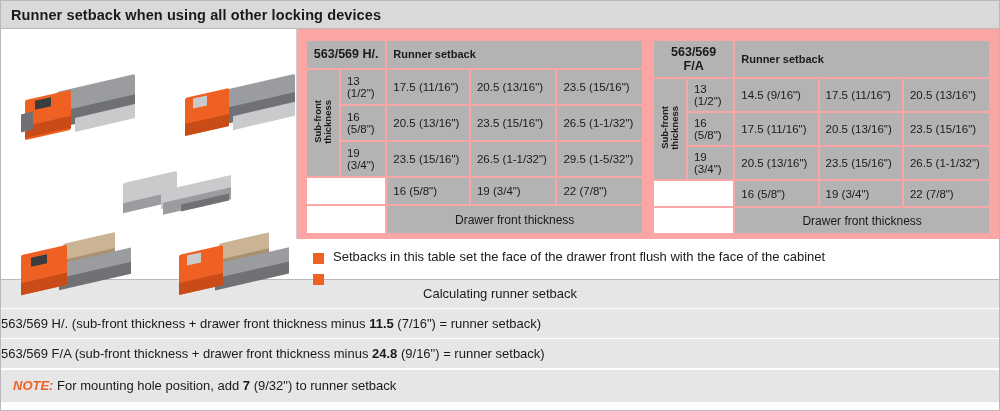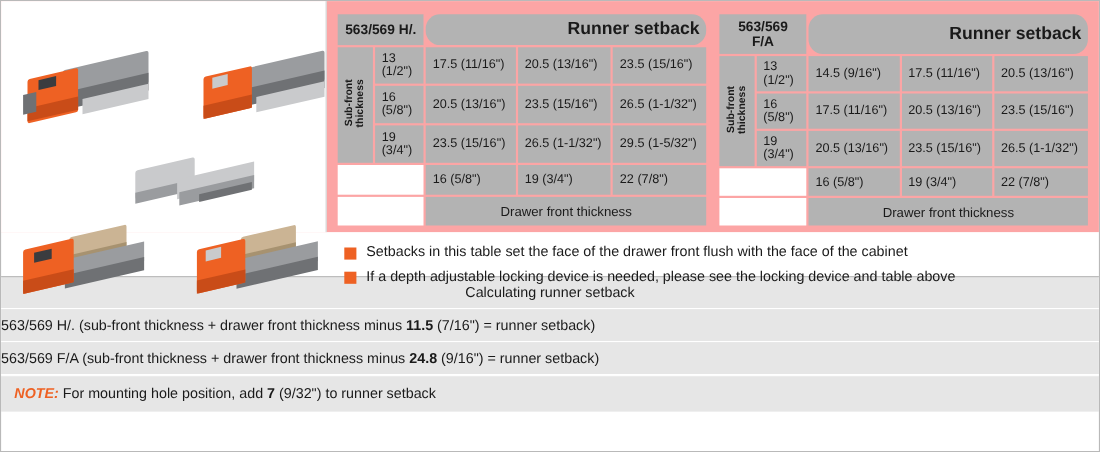--- a/index.html
+++ b/index.html
@@ -74,24 +74,23 @@
     color: #1a1a1a;
   }
   table.setback td {
     background: #b3b3b3;
     padding: 4px 6px;
     vertical-align: middle;
     box-sizing: border-box;
     height: 25px;
   }
   td.hdr {
-    text-align: right;
-    font-weight: bold;
-    font-size: 16px;
-    border-radius: 13px;
+    text-align: left;
+    font-weight: bold;
+    font-size: 11px;
   }
   td.model {
     text-align: center;
     font-weight: bold;
     font-size: 12.5px;
     width: 64px;
   }
   td.subfront-label {
     width: 20px;
     padding: 0;
@@ -201,20 +200,23 @@
   .gray-d { background: #6f7174; }
   .tan { background: #cbb494; }
   .tan-d { background: #a79270; }
   .blk { background: #3a3c3f; }
 </style>
 </head>
 <body>
 
 <div id="page">
 
+  <div class="title-bar">
+    <span class="title-text">Runner setback when using all other locking devices</span>
+  </div>
 
   <div class="body-area">
 
     <div class="illus-panel">
 
       <div class="runner-grp" style="left:18px; top:48px; width:120px; height:70px;">
         <div class="sh gray-m" style="left:38px; top:6px; width:78px; height:30px; transform:skewY(-13deg); border-radius:2px;"></div>
         <div class="sh gray-d" style="left:40px; top:26px; width:76px; height:16px; transform:skewY(-13deg);"></div>
         <div class="sh gray-l" style="left:56px; top:34px; width:60px; height:14px; transform:skewY(-13deg);"></div>
         <div class="sh orange" style="left:6px; top:18px; width:46px; height:40px; transform:skewY(-13deg); border-radius:2px;"></div>
@@ -343,21 +345,20 @@
         </table>
       </div>
 
       <div class="bullets">
         <div class="bullet-row">
           <span class="bullet-sq"></span>
           <span class="bullet-text">Setbacks in this table set the face of the drawer front flush with the face of the cabinet</span>
         </div>
         <div class="bullet-row">
           <span class="bullet-sq"></span>
-          <span class="bullet-text">If a depth adjustable locking device is needed, please see the locking device and table above</span>
         </div>
       </div>
     </div>
   </div>
 
   <div class="calc-section">
     <div class="calc-head">Calculating runner setback</div>
     <div class="calc-row">
       <span>563/569 H/. (sub-front thickness + drawer front thickness minus </span><b>11.5</b><span> (7/16") = runner setback)</span>
     </div>

